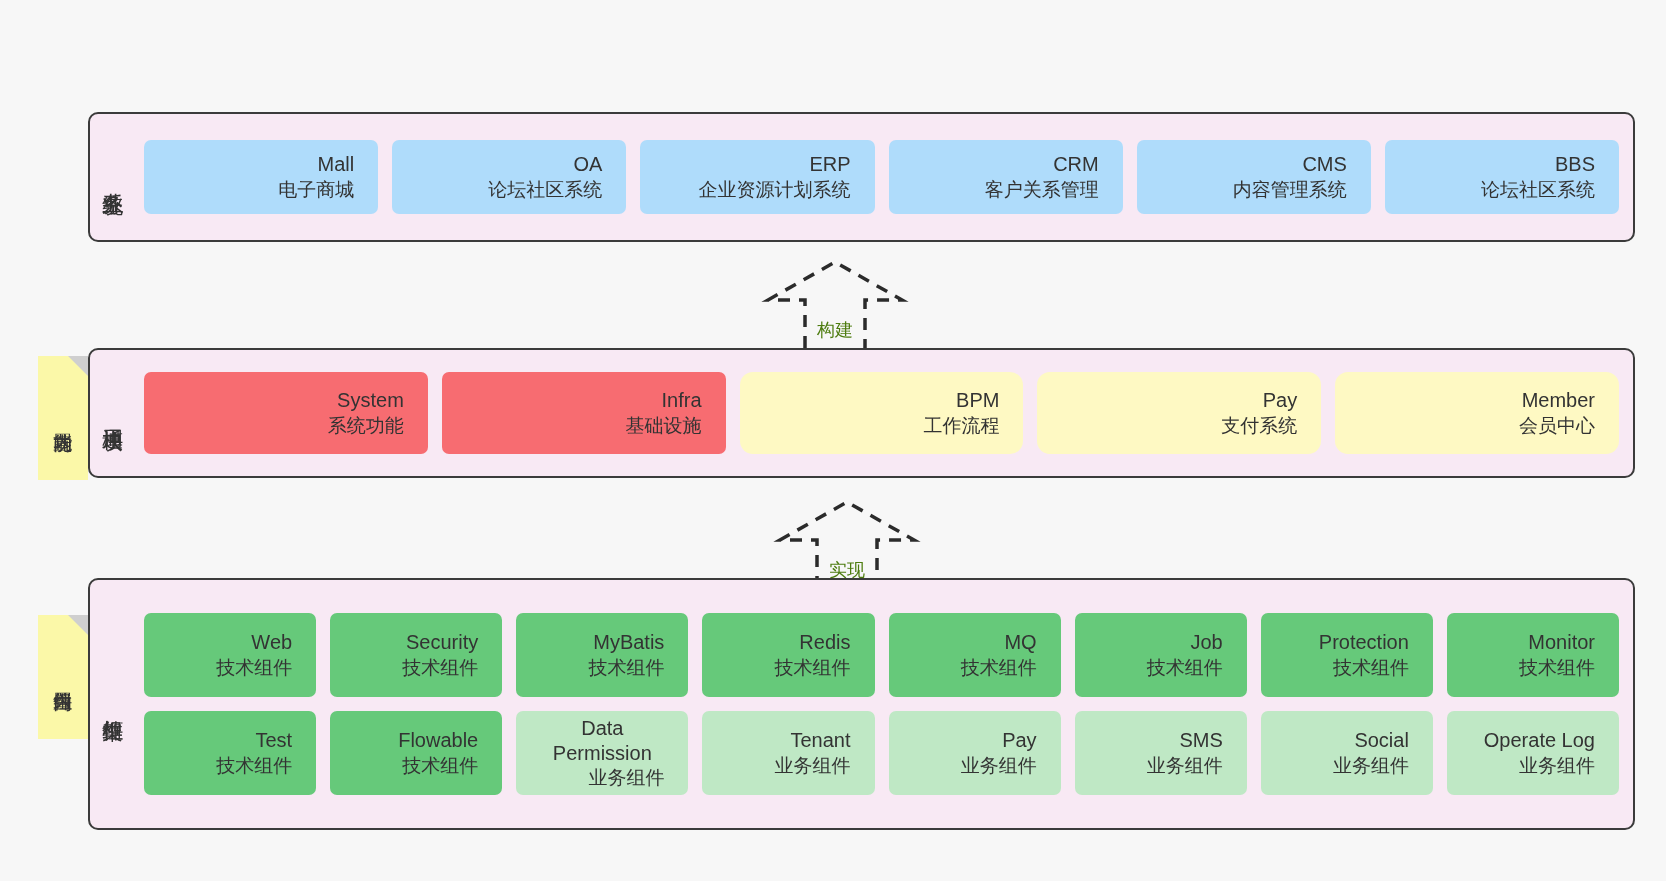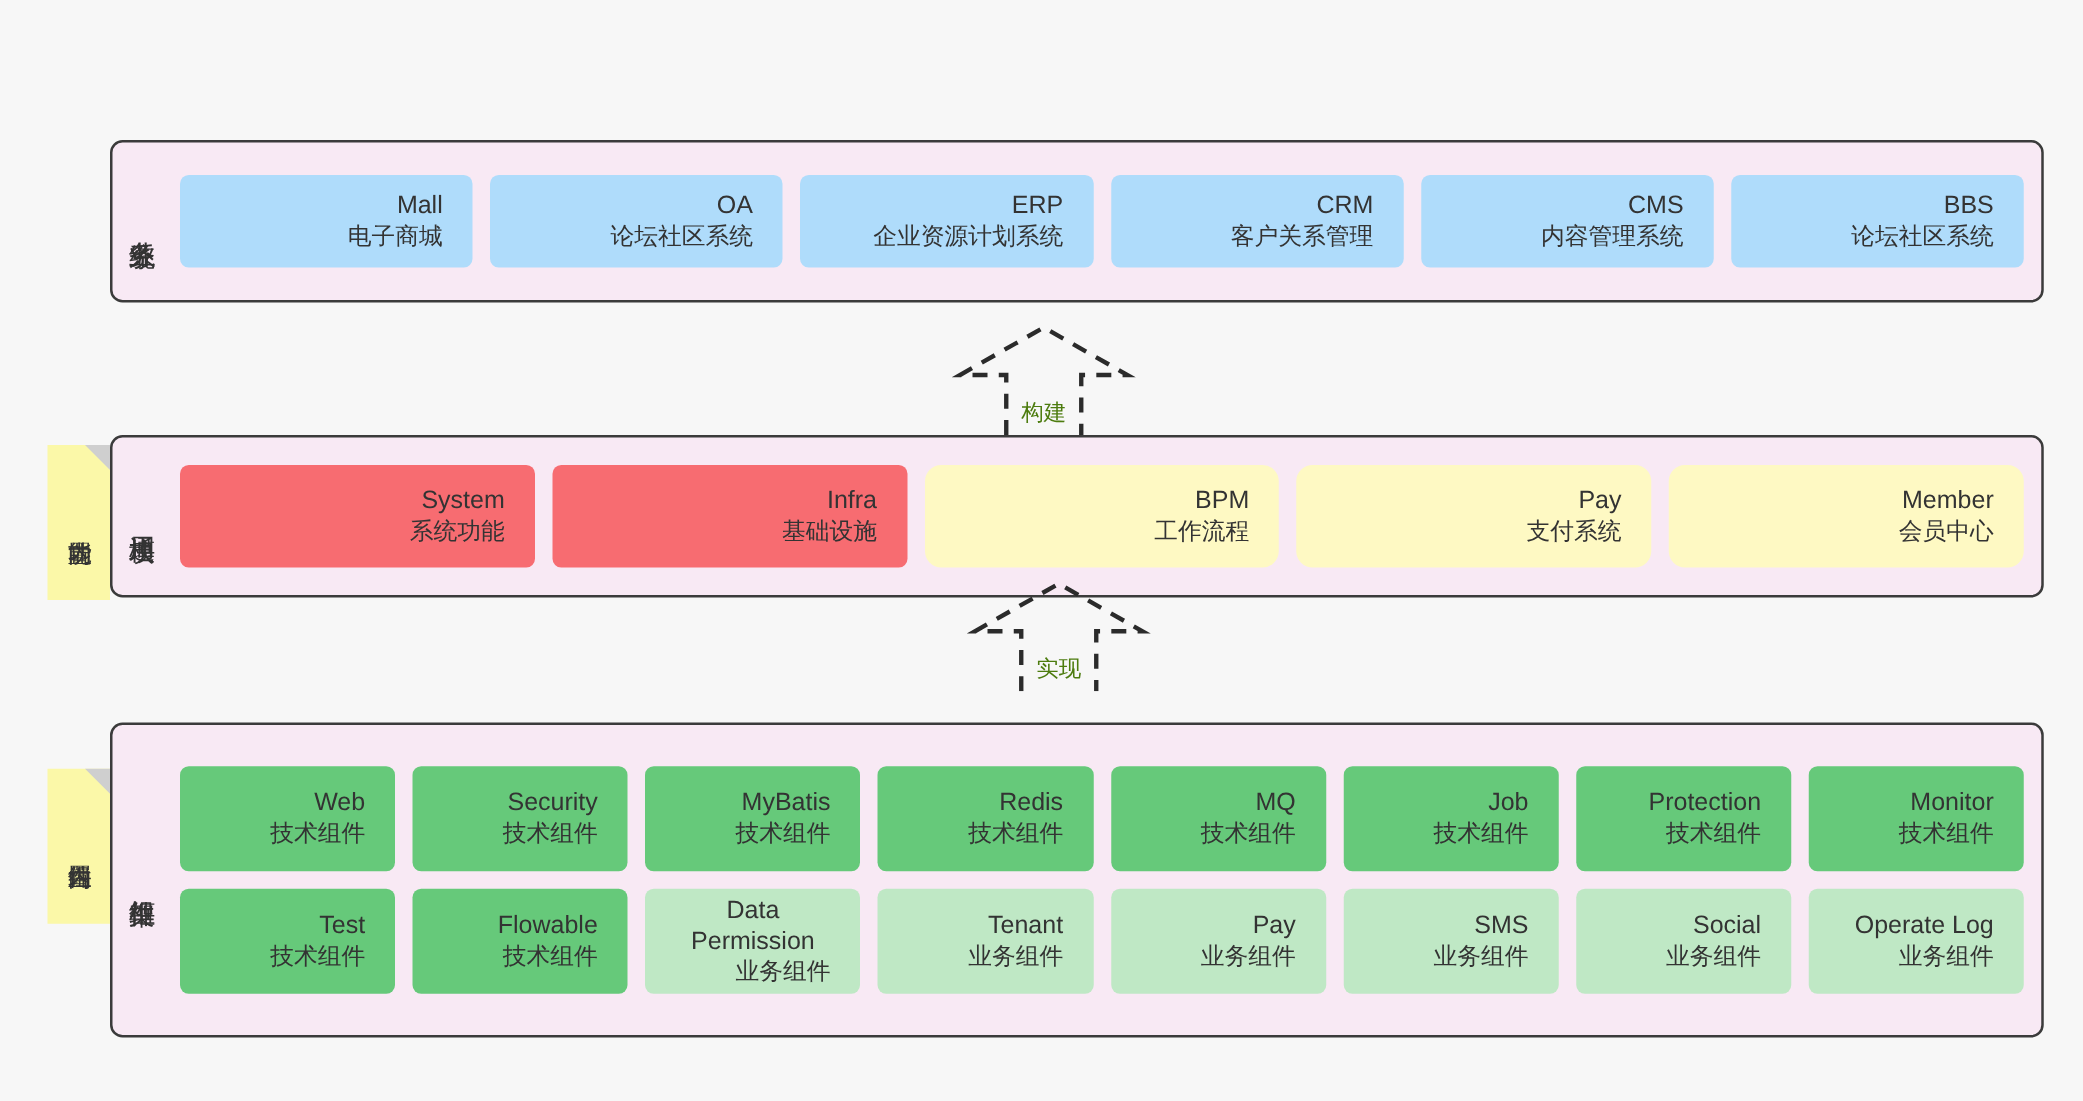--- a/index.html
+++ b/index.html
@@ -137,21 +137,21 @@
     left: 0;
     right: 0;
     bottom: 6px;
     text-align: center;
     font-size: 18px;
     color: #4d7c0f;
     user-select: none;
     pointer-events: none;
   }
   #arrow-build   { left: 760px; top: 258px; }
-  #arrow-realize { left: 772px; top: 463px; }
+  #arrow-realize { left: 772px; top: 498px; }
 </style>
 </head>
 <body>
 
 <div class="canvas">
 
   <div class="layer" id="layer-business">
     <div class="layer-title">业务系统</div>
     <div class="layer-body">
       <div class="row">

